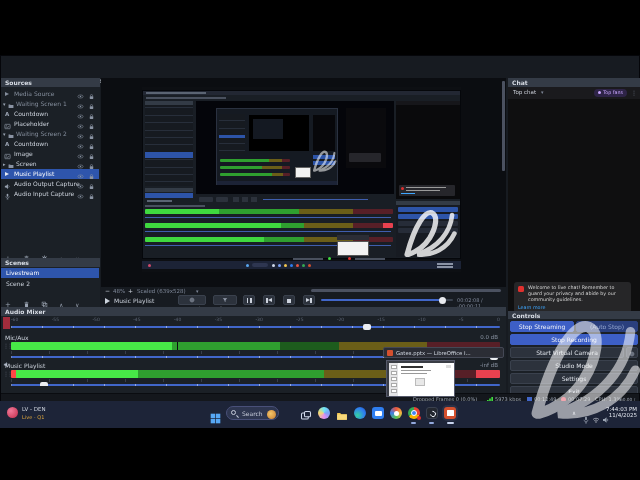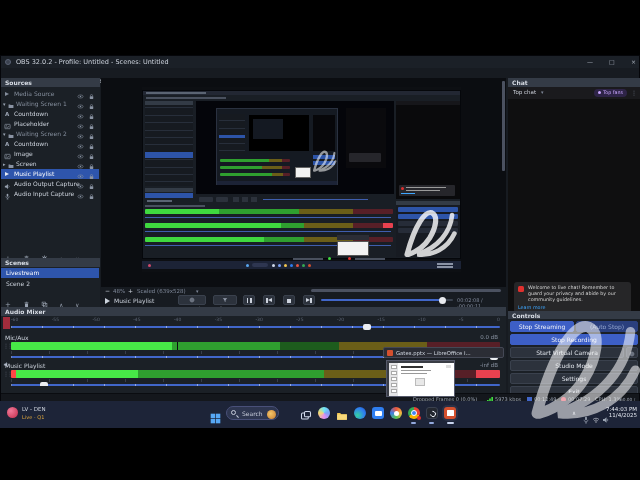--- a/index.html
+++ b/index.html
@@ -118,27 +118,20 @@
     </g>
   </defs>
 </svg>
 
 <div id="screen">
 
   <div class="abs" style="left:0;top:0;width:640px;height:55px;background:#000;"></div>
 
   <div id="obs">
 
-    <div class="titlebar">
-      <span class="abs" style="left:4px;top:3px;width:6px;height:6px;border-radius:50%;background:#3b4250;border:1px solid #5a6274;"></span>
-      <span class="abs txt title-text" style="left:15px;top:2px;">OBS 32.0.2 - Profile: Untitled - Scenes: Untitled</span>
-      <span class="abs winbtn" style="left:586px;top:2px;">—</span>
-      <span class="abs winbtn" style="left:608px;top:2px;">□</span>
-      <span class="abs winbtn" style="left:630px;top:2px;">×</span>
-    </div>
 
     <div class="menubar" style="padding-left:4px;">
       <span class="menu-item">File</span>
       <span class="menu-item">Edit</span>
       <span class="menu-item">View</span>
       <span class="menu-item">Docks</span>
       <span class="menu-item">Profile</span>
       <span class="menu-item">Scene Collection</span>
       <span class="menu-item">Tools</span>
       <span class="menu-item">Help</span>

